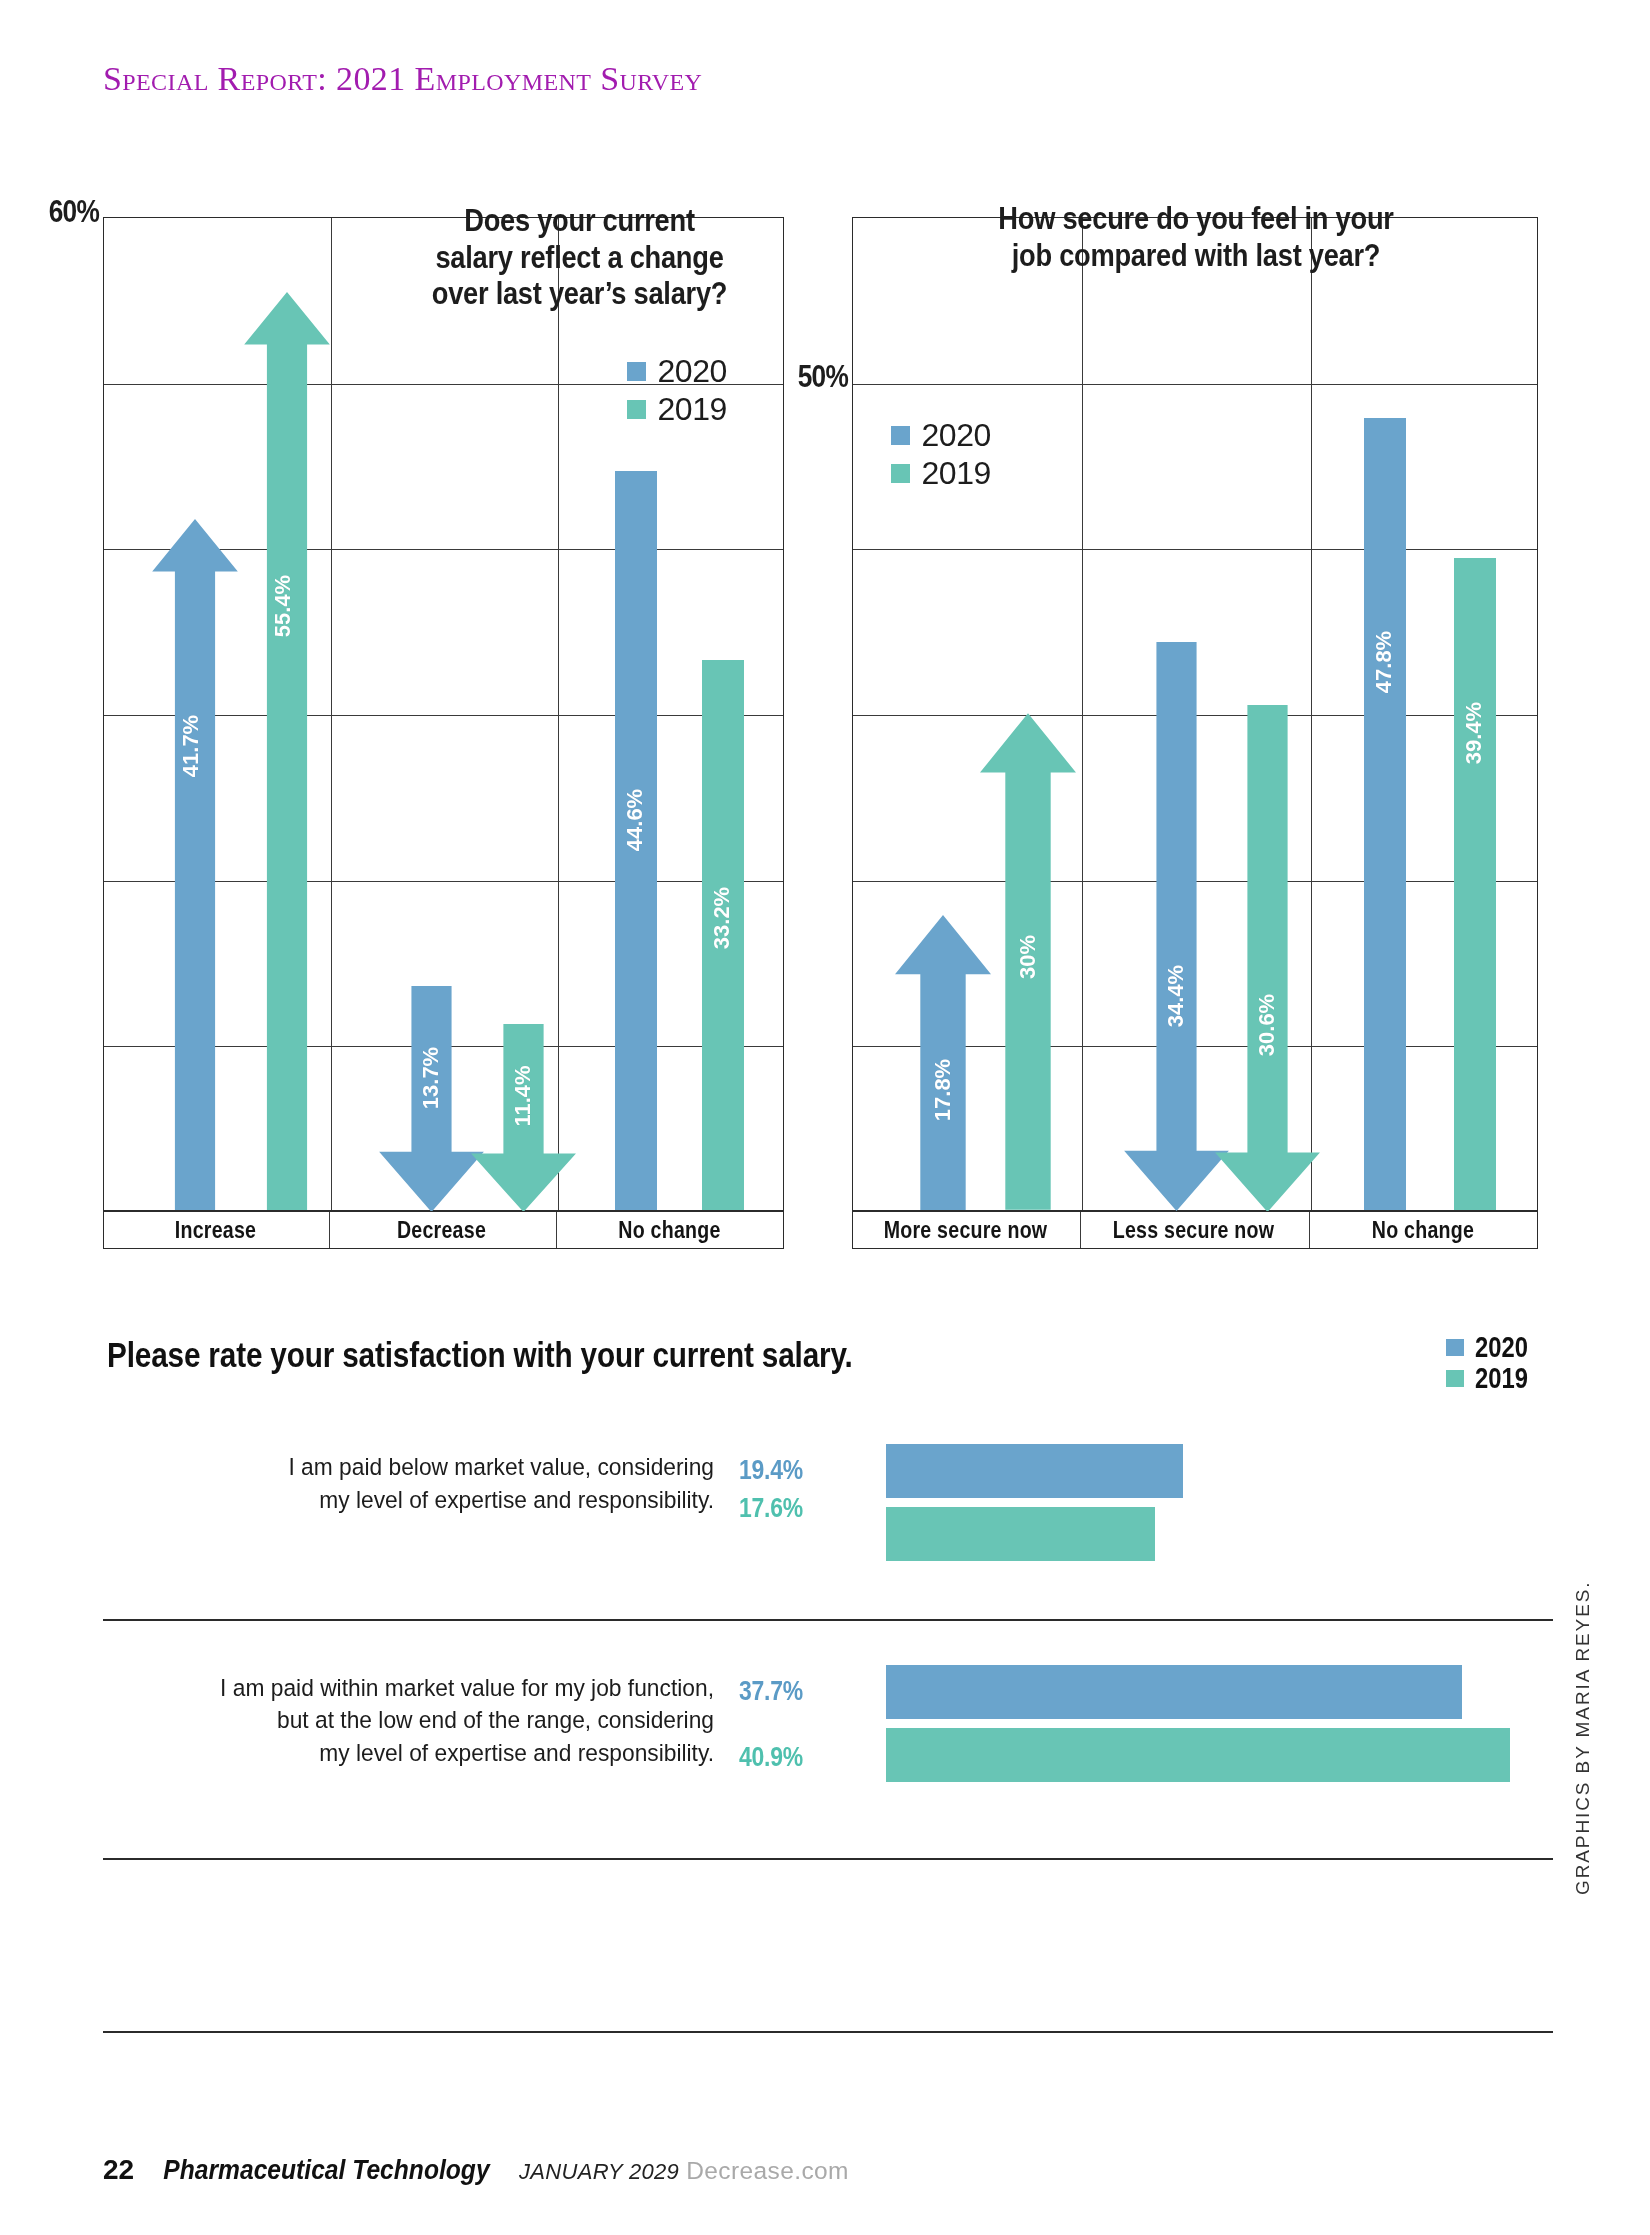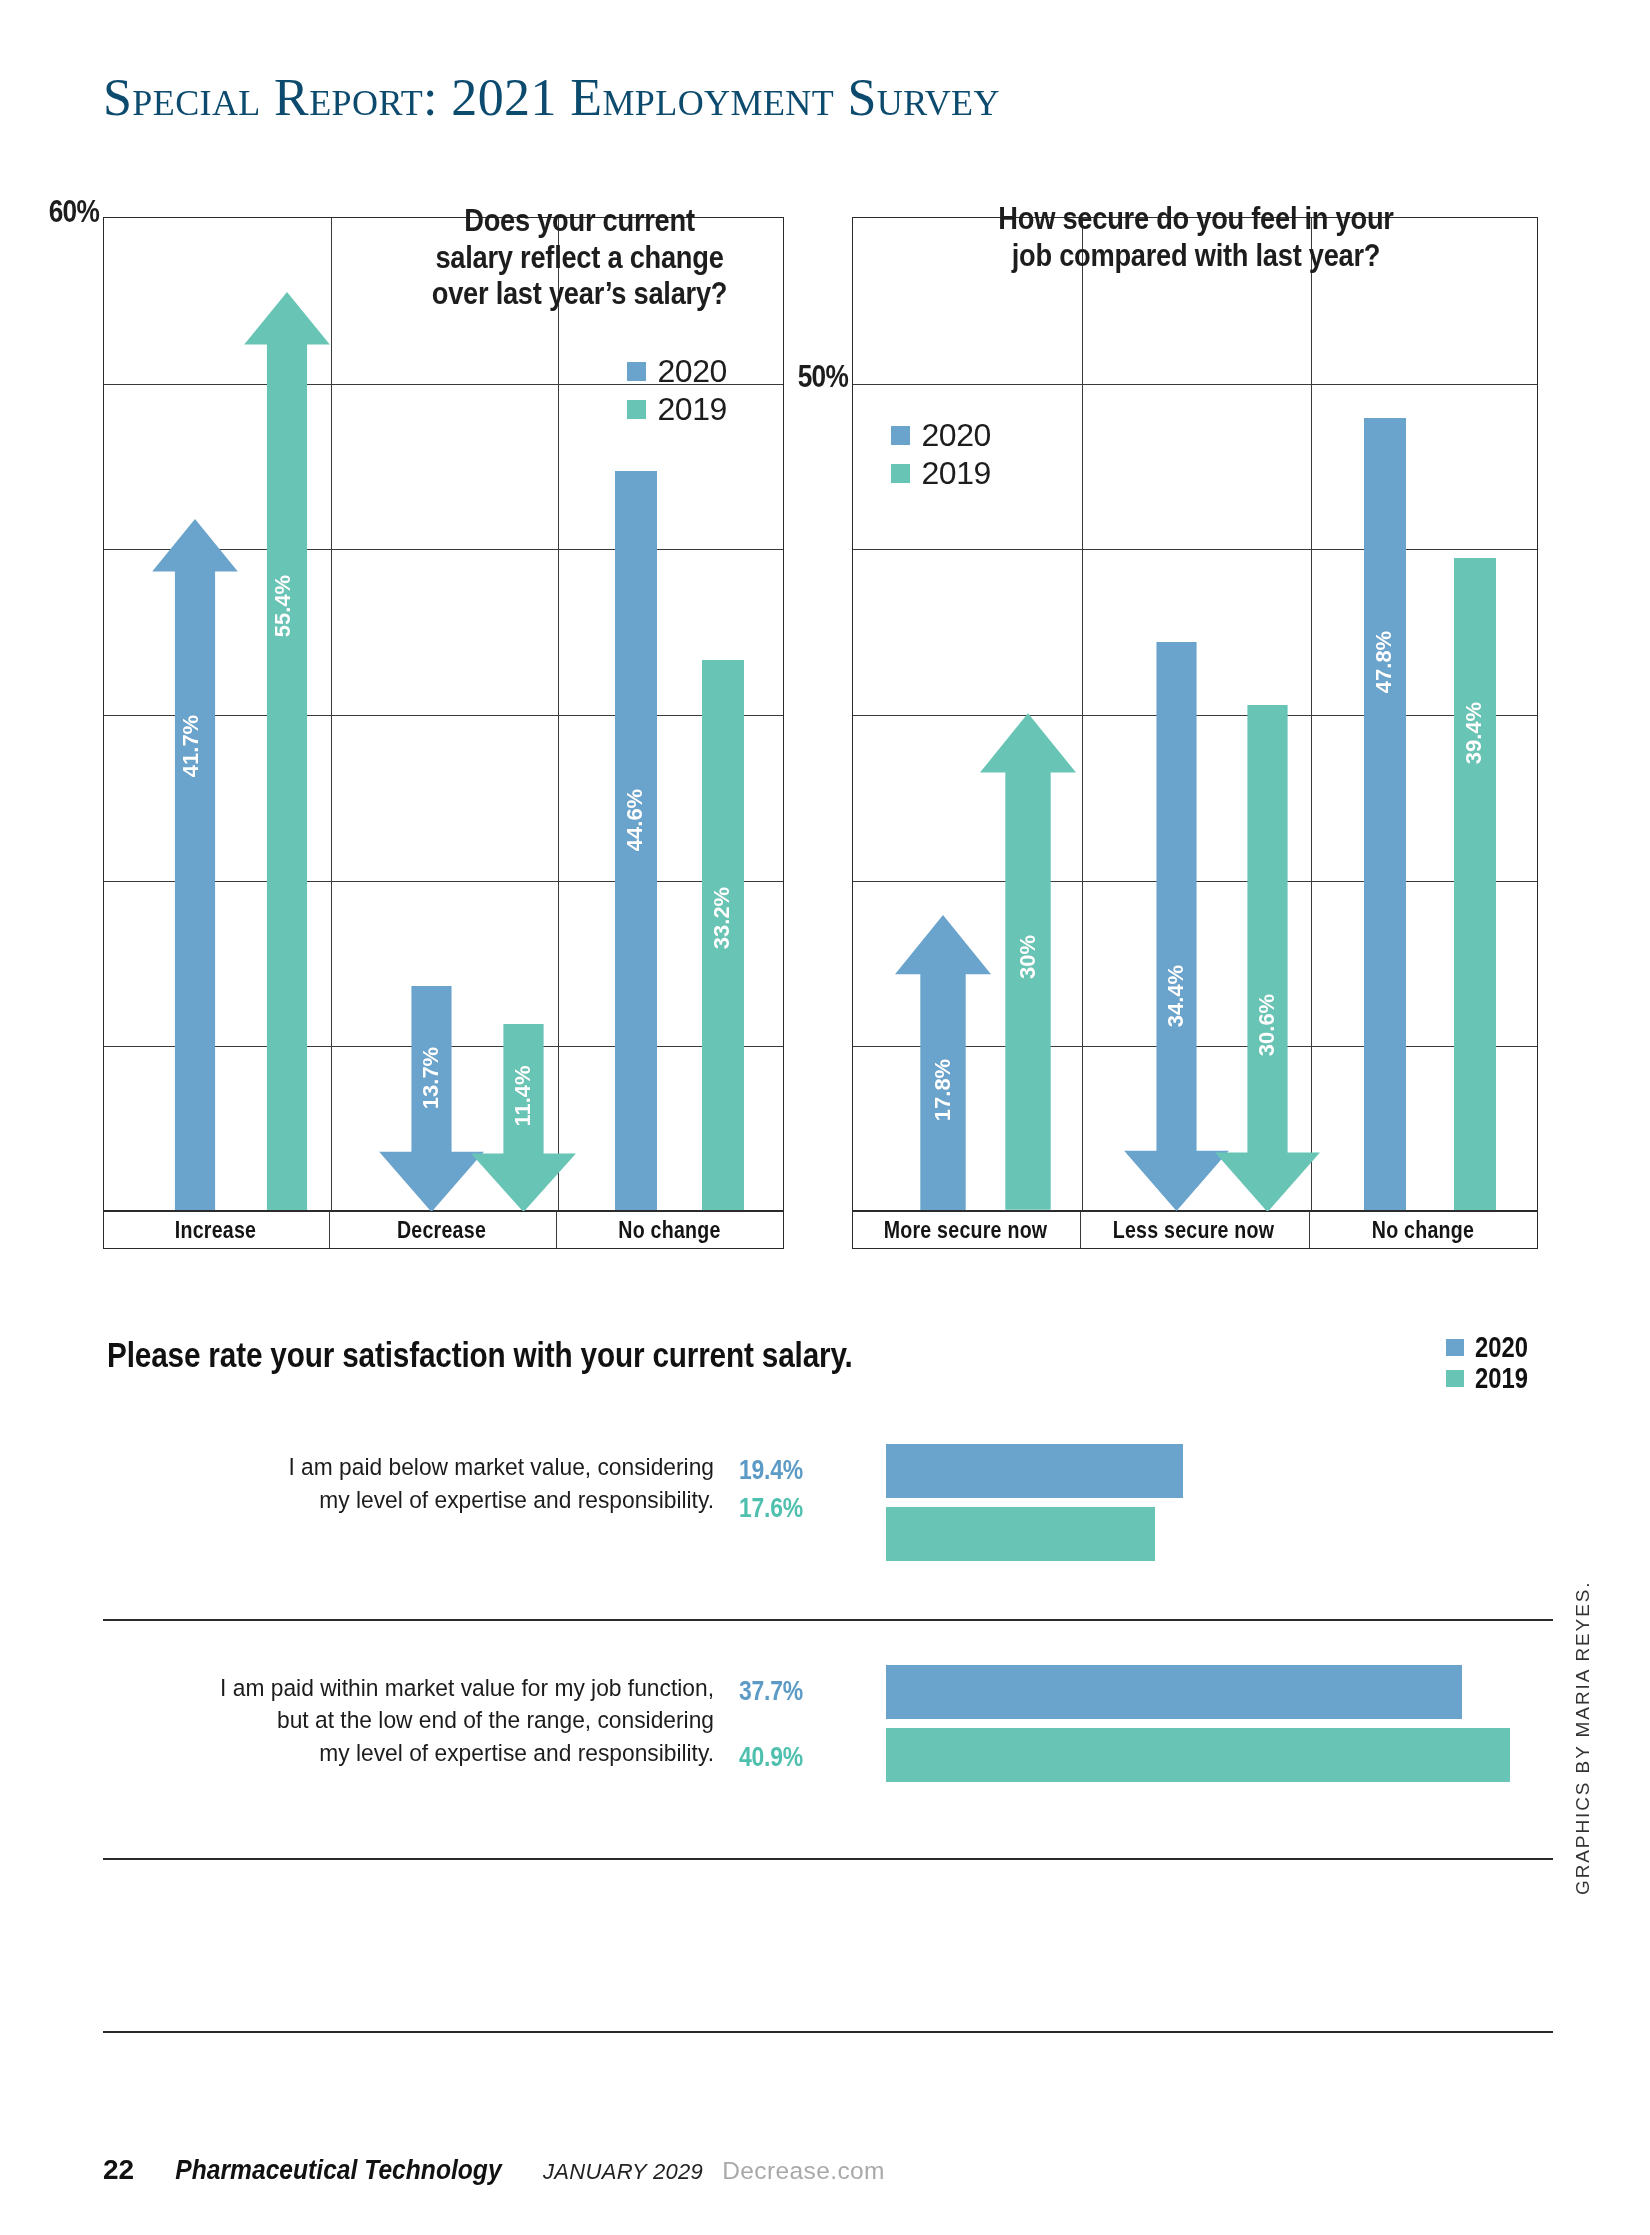--- a/index.html
+++ b/index.html
@@ -6,24 +6,24 @@
   html,body{
     width:1651px; height:2236px;
     background:#ffffff;
     font-family:"Liberation Sans", sans-serif;
     overflow:hidden;
   }
   .page{ position:relative; width:1651px; height:2236px; }
 
   
   .report-title{
-    position:absolute; left:103px; top:68px;
+    position:absolute; left:103px; top:60px;
     font-family:"Liberation Serif", serif;
-    font-size:52px; letter-spacing:0.4px;
-    color:#0c4a6e;
+    font-size:34px; letter-spacing:0.4px;
+    color:#a21caf;
     font-variant:small-caps;
     white-space:nowrap;
   }
 
   
   .chart{ position:absolute; }
   .plot{
     position:absolute; left:0; top:0;
     border-left:1.7px solid #2b2b2b;
     border-right:1.7px solid #2b2b2b;
@@ -108,21 +108,21 @@
   }
   .s-pct{
     position:absolute; width:114px; text-align:left;
     font-weight:bold; font-size:27px;
     font-family:"Liberation Sans", sans-serif;
     transform:scaleX(.85); transform-origin:left center;
     letter-spacing:-0.3px;
   }
   .s-bar{ position:absolute; height:54px; }
 
-  .footer{ position:absolute; left:103px; top:2154px; display:flex; align-items:baseline; gap:19px; }
+  .footer{ position:absolute; left:103px; top:2154px; display:flex; align-items:baseline; gap:7px; }
   .f-page{ font-weight:bold; font-size:28px; color:#111; font-family:"Liberation Sans", sans-serif; }
   .f-mag{ font-weight:bold; font-style:italic; font-size:28px; color:#111;
           font-family:"Liberation Sans", sans-serif; transform:scaleX(.88); transform-origin:left baseline; }
   .f-date{ font-style:italic; font-size:22px; color:#222; font-family:"Liberation Sans", sans-serif; letter-spacing:0.3px; }
   .f-site{ font-size:24.5px; color:#a9a9a9; font-family:"Liberation Sans", sans-serif; letter-spacing:0.4px; }
 
   .credit{
     position:absolute; left:1572px; top:1895px;
     transform:rotate(-90deg); transform-origin:left top;
     font-size:19px; letter-spacing:1.9px; color:#333;

